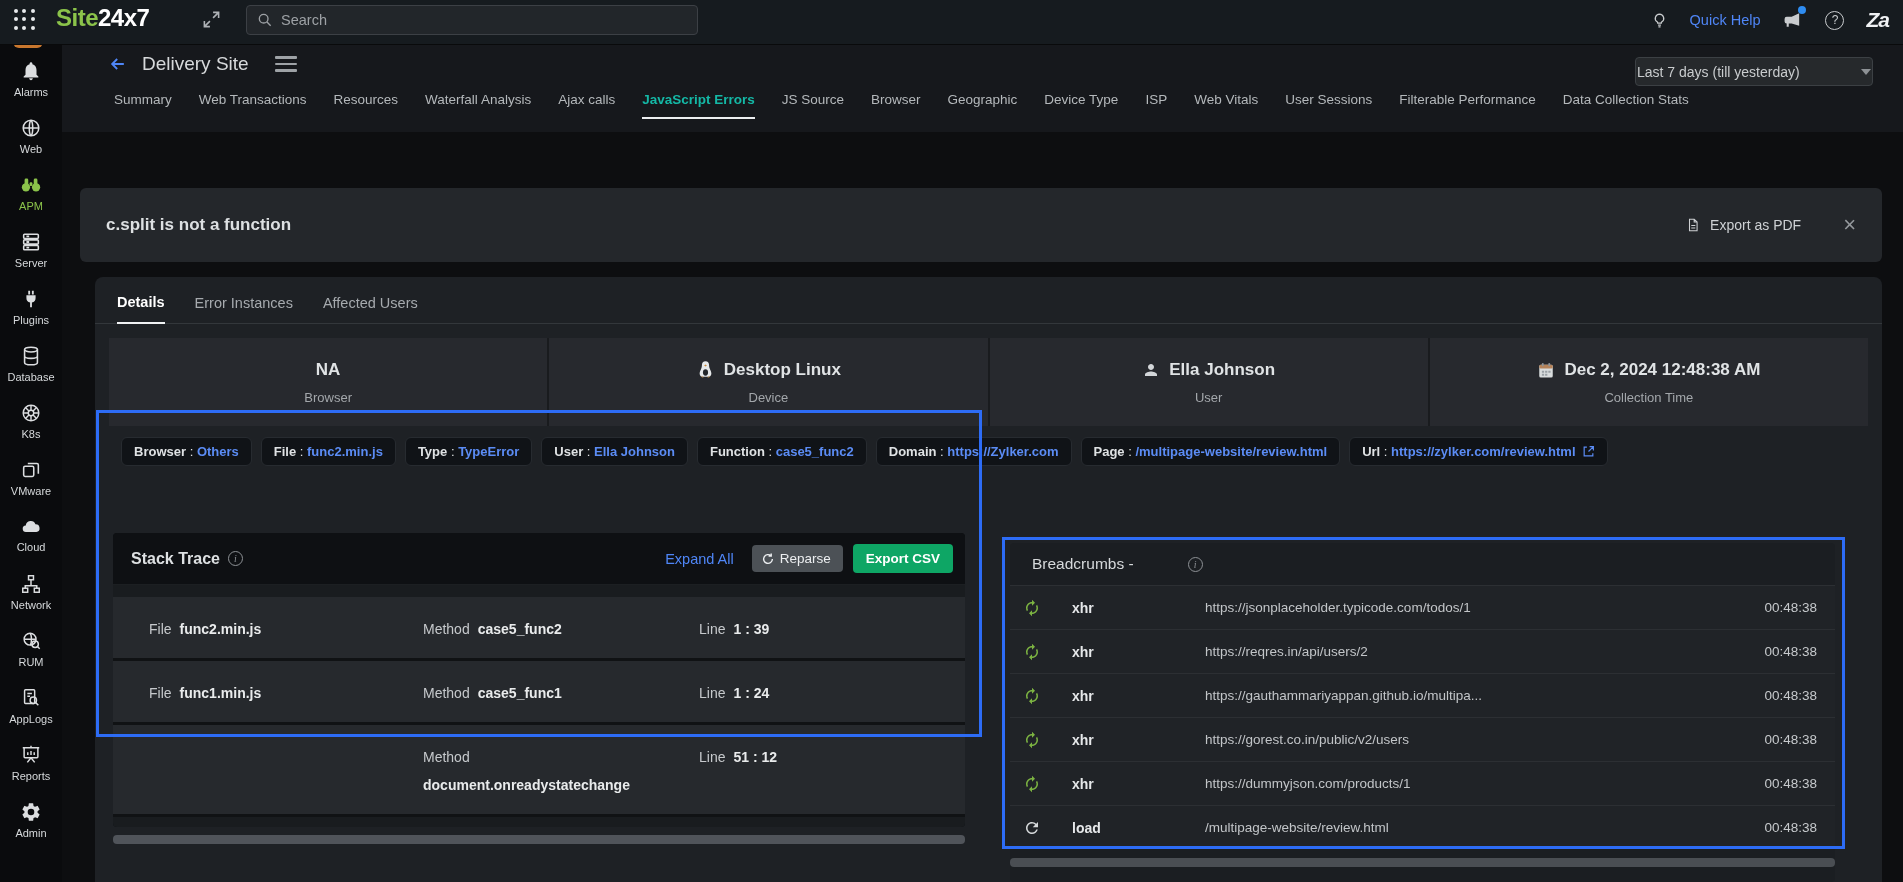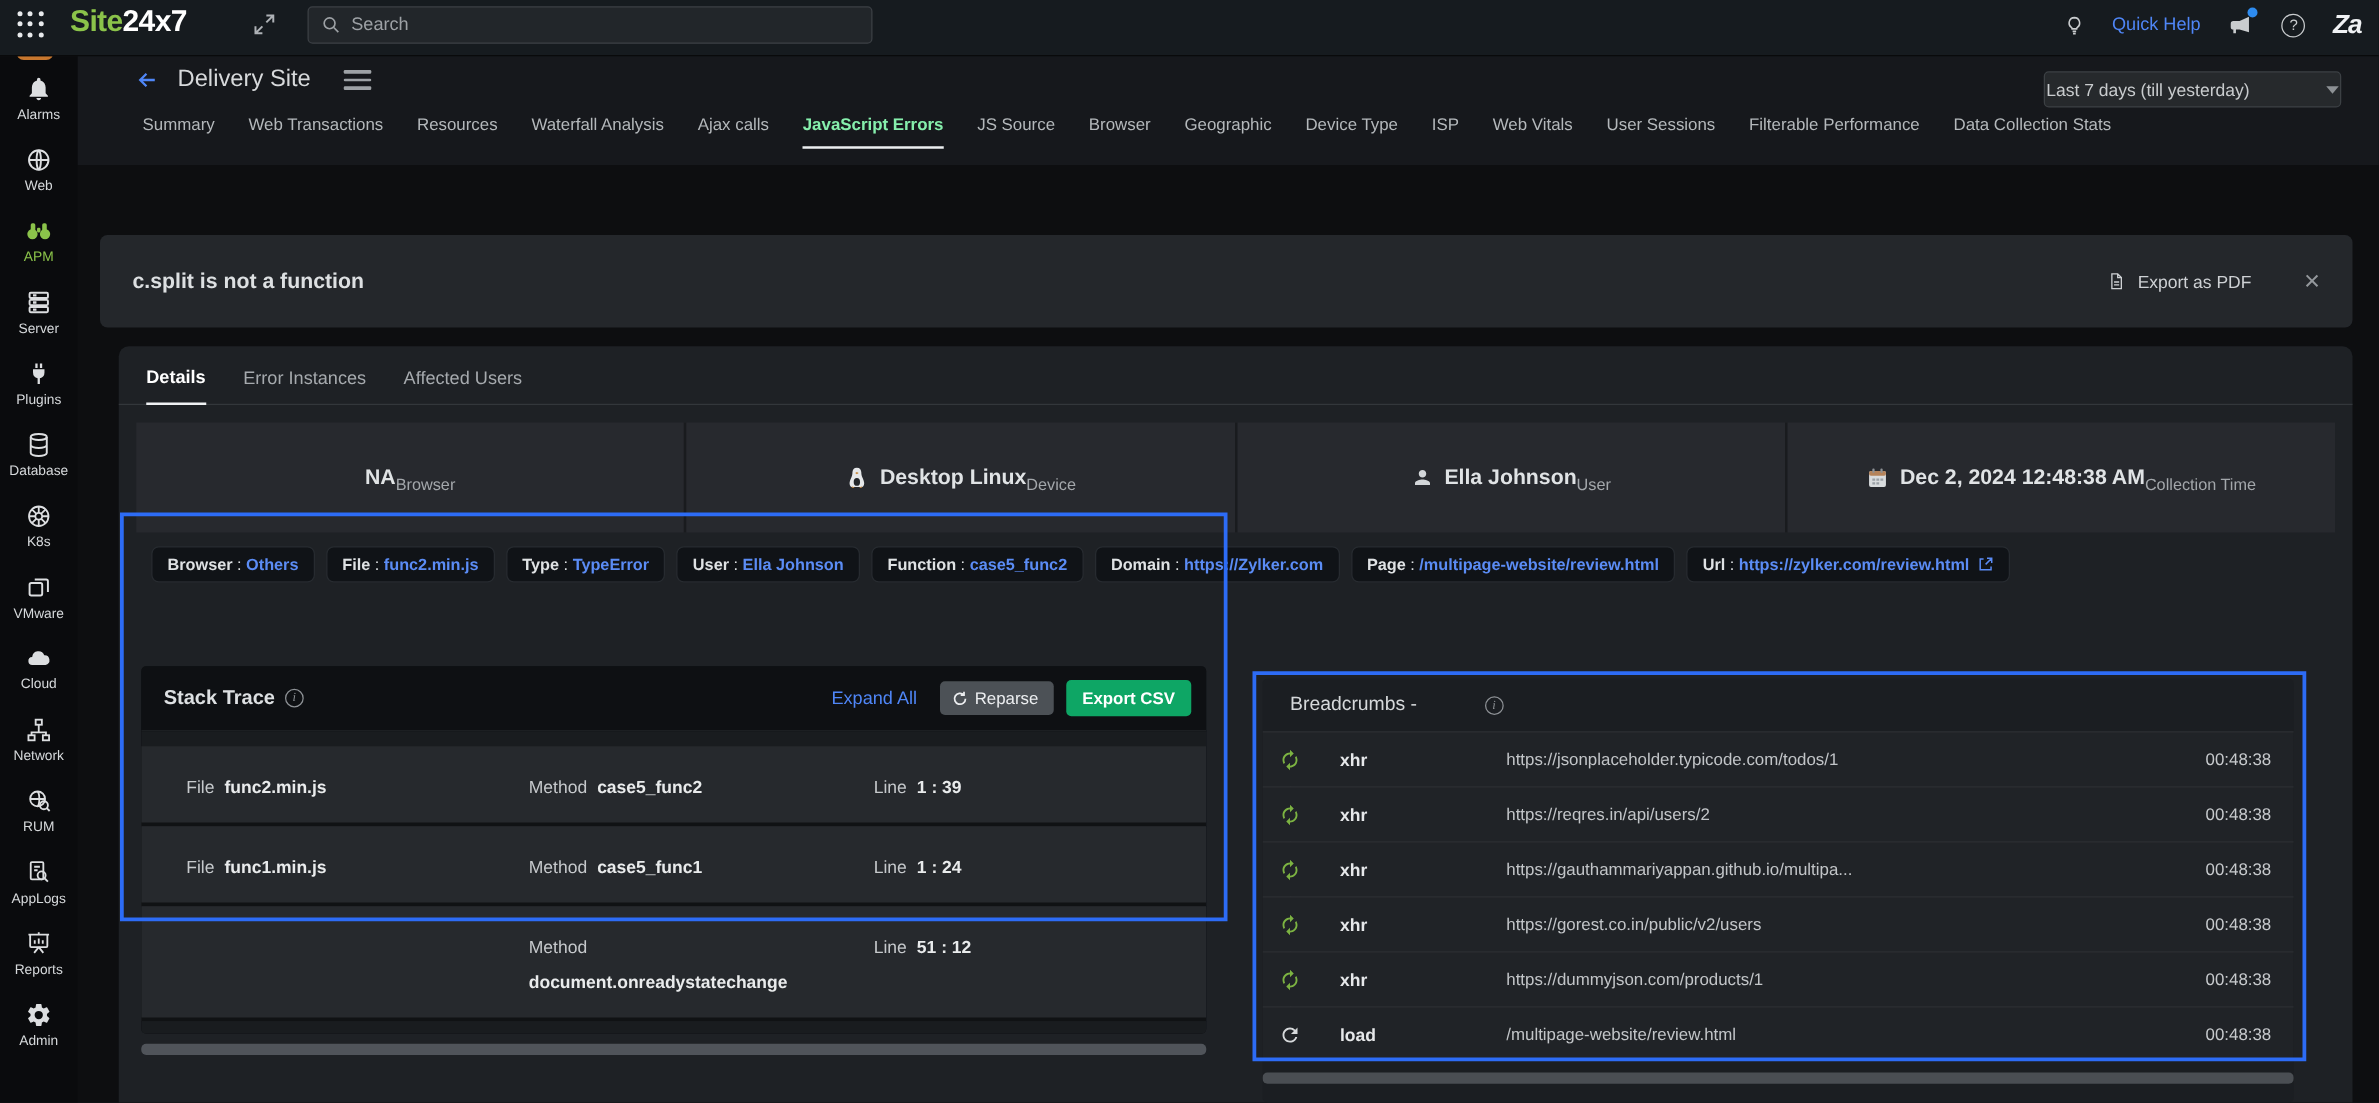--- a/index.html
+++ b/index.html
@@ -58,41 +58,41 @@
     display:flex; align-items:center; justify-content:space-between;
     padding:0 1px; cursor:pointer; }
   #date-range span { color:#c9ccce; font-size:14px; }
   #date-caret { width:0; height:0; border-left:5px solid transparent; border-right:5px solid transparent;
     border-top:6px solid #8d9195; margin-left:14px; }
 
   
   #navtabs { position:absolute; left:62px; top:92px; width:1841px; height:32px;
     display:flex; gap:27px; padding-left:52px; align-items:flex-start; }
   .navtab { color:#b4b8bb; font-size:13.5px; padding-bottom:10px; cursor:pointer; white-space:nowrap; }
-  .navtab.active { color:#86efac; font-weight:700; border-bottom:2px solid #eceef0; }
+  .navtab.active { color:#14b8a6; font-weight:700; border-bottom:2px solid #eceef0; }
 
   
   #error-card { position:absolute; left:80px; top:188px; width:1802px; height:74px;
     background:#24272b; border-radius:6px; display:flex; align-items:center; padding:0 26px; }
   #error-title { color:#dde0e2; font-size:17px; font-weight:700; flex:1; }
   #export-pdf { display:flex; align-items:center; gap:10px; color:#ced1d4; font-size:14px; cursor:pointer; }
   #error-close { margin-left:42px; color:#94989c; font-size:22px; line-height:1; cursor:pointer; }
   #error-close::before { content:"×"; }
 
   
   #main-card { position:absolute; left:95px; top:277px; width:1787px; bottom:0;
     background:#1e2125; border-radius:8px 8px 0 0; }
   #detail-tabs { height:47px; display:flex; gap:30px; padding-left:22px;
     align-items:flex-end; border-bottom:1px solid #33373b; }
   .dtab { font-size:14.5px; color:#a6aaae; padding-bottom:12px; cursor:pointer; }
   .dtab.active { color:#ffffff; font-weight:700; border-bottom:2.5px solid #f0f2f4; margin-bottom:-1px; }
 
   #info-row { position:absolute; left:14px; right:14px; top:61px; height:88px;
     background:#27292e; display:flex; }
-  .info-cell { flex:1; display:flex; flex-direction:row; align-items:center;
+  .info-cell { flex:1; display:flex; flex-direction:column; align-items:center;
     justify-content:center; border-right:2px solid #191b1e; }
   .info-cell:last-child { border-right:none; }
   .info-val { display:flex; align-items:center; gap:9px; color:#e0e3e5; font-size:17px; font-weight:600; }
   .info-lbl { margin-top:10px; color:#a3a7ab; font-size:13px; font-weight:400; }
 
   #chips-row { position:absolute; left:26px; top:160px; display:flex; gap:9px; }
   .chip { background:#101317; border:1px solid #272b30; border-radius:6px;
     padding:6px 12px; font-size:13px; display:flex; align-items:center; white-space:nowrap; cursor:default; }
   .chip .c-lbl { color:#dfe2e4; font-weight:600; }
   .chip .c-sep { color:#dfe2e4; white-space:pre; }

